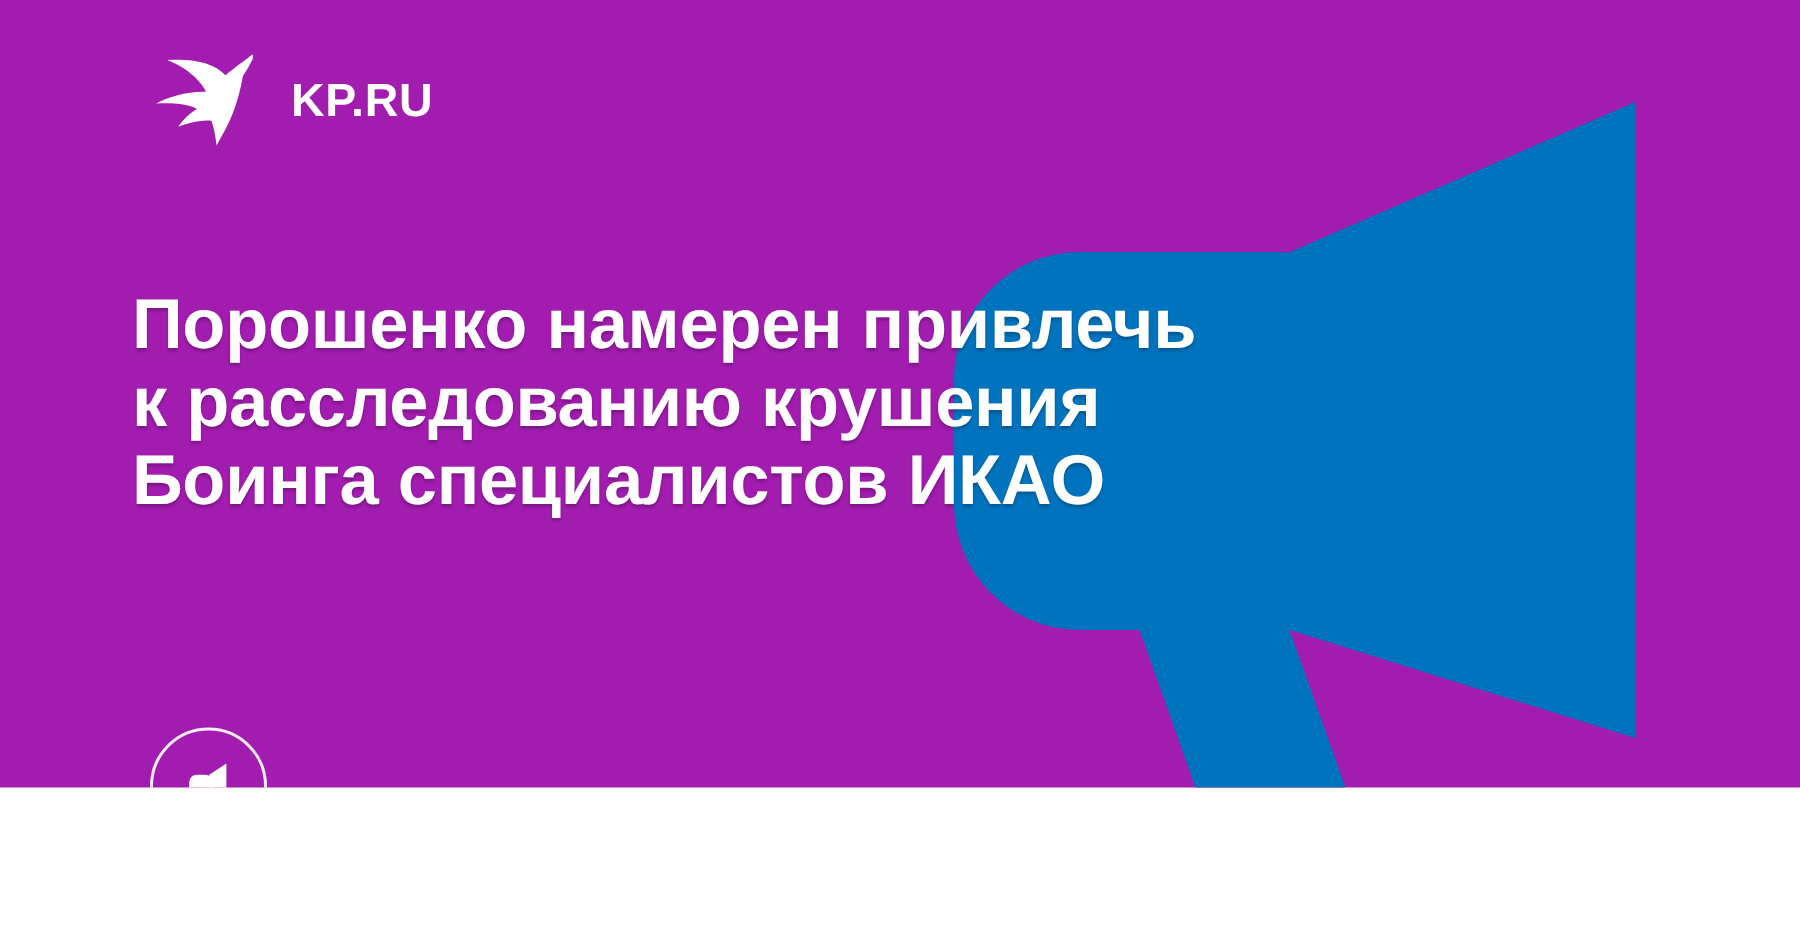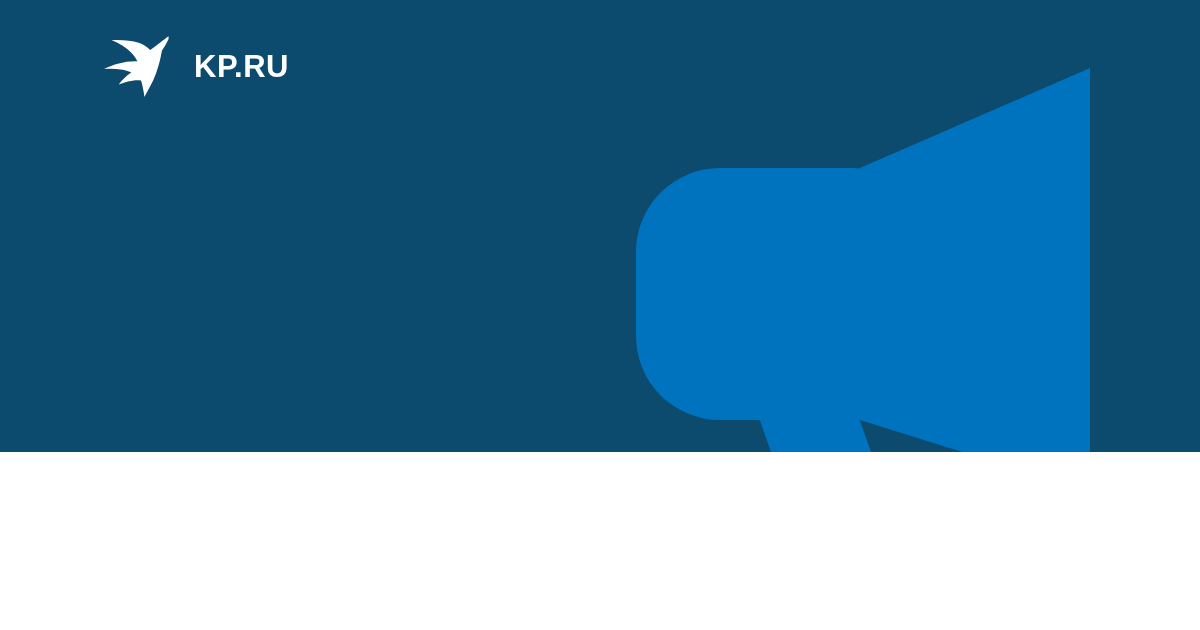--- a/index.html
+++ b/index.html
@@ -3,22 +3,22 @@
 <meta charset="utf-8">
 <style>
   * { margin:0; padding:0; box-sizing:border-box; }
   html, body {
     width:1200px; height:630px;
     font-family:"Liberation Sans", sans-serif;
     overflow:hidden;
   }
   #card {
     position:relative;
-    width:1200px; height:452px;
-    background:#0c4a6e;
+    width:1200px; height:525px;
+    background:#a21caf;
     overflow:hidden;
   }
 
   
   #watermark {
     position:absolute;
     left:0; top:0;
     width:1200px; height:630px;
     pointer-events:none;
   }
@@ -87,20 +87,23 @@
 
   <div id="brand">
     <svg id="brand-mark" viewBox="0 0 68 62" aria-hidden="true">
       <g fill="#ffffff">
         <path d="M64.5 1.2 C60.0 4.6 52.5 10.2 46.3 15.1 C43.0 11.8 39.2 9.3 34.6 7.8 C27.8 5.5 19.0 4.6 7.5 5.0 C15.8 8.4 22.4 12.6 27.3 17.8 C29.8 20.4 31.8 23.2 33.4 26.2 C27.0 26.0 20.5 26.8 13.8 28.7 C8.7 30.1 4.0 31.9 0 34.0 C6.6 33.6 12.2 33.8 16.9 34.5 C21.0 35.1 24.4 36.1 27.3 37.5 C22.4 40.7 18.2 44.7 14.7 49.5 C19.9 47.6 24.5 46.4 28.5 45.8 C31.7 45.3 34.5 45.2 37.0 45.5 C38.3 49.5 39.3 54.0 40.0 59.1 L40.4 62 L46.3 51.1 C48.5 47.0 50.4 42.8 52.0 38.4 C54.7 31.0 56.6 23.4 57.9 15.7 C60.5 12.0 62.7 8.1 64.6 4.0 Z"></path>
       </g>
     </svg>
     <span id="brand-name">KP.RU</span>
   </div>
 
+  <h1 id="headline">Порошенко намерен привлечь
+к расследованию крушения
+Боинга специалистов ИКАО</h1>
 
   <div id="badge">
     <svg viewBox="0 0 44 44" aria-hidden="true">
       <g fill="#ffffff">
 
         <path d="M14.2 26.2 L20.6 23.6 L26.8 38.6 L21.2 40.6 Z"></path>
 
         <rect x="8.5" y="14.2" width="16.5" height="13.4" rx="5.2" ry="5.2"></rect>
 
         <path d="M22.5 14.2 L34.5 6.2 L34.5 35.6 L22.5 27.6 Z"></path>

